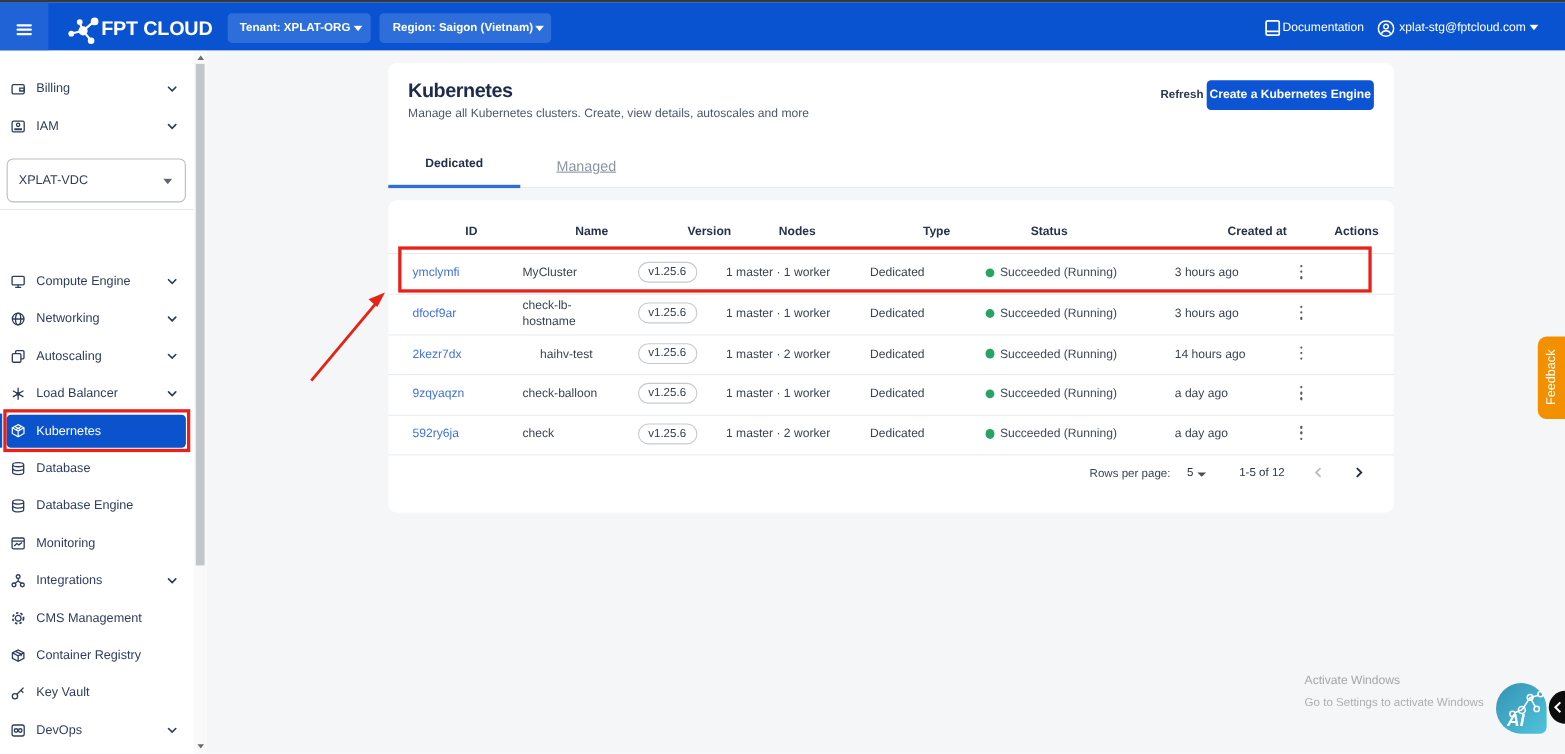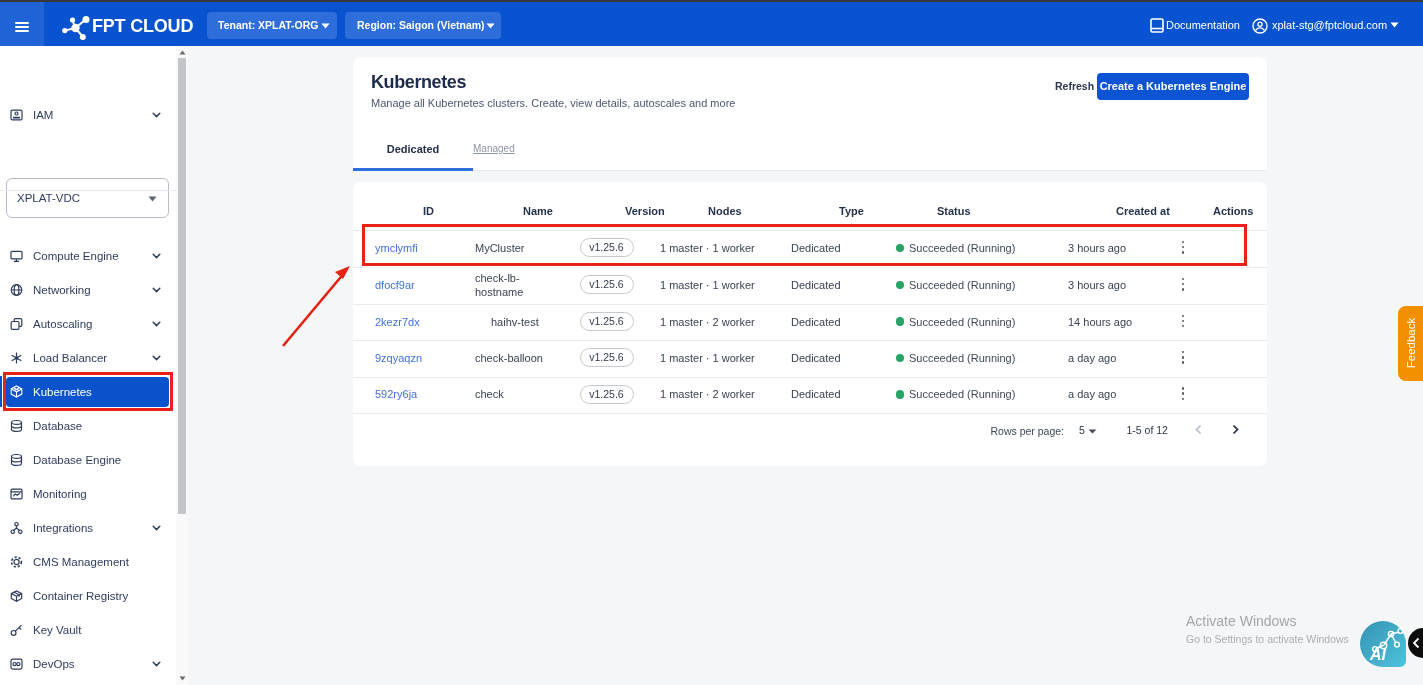--- a/index.html
+++ b/index.html
@@ -70,20 +70,30 @@
   </svg>
   <div class="abs" style="left:1272px;top:17px;font-size:11px;color:#fff;">xplat-stg@fptcloud.com</div>
   <svg class="abs" style="left:1390px;top:19.5px;" width="9" height="6" viewBox="0 0 9 6">
       <path d="M0.5 0.5 L8.5 0.5 L4.5 5.5 Z" fill="#fff"></path>
     </svg>
 </div>
 
 <div class="abs" style="left:188px;top:46px;width:1235px;height:639px;background:#f5f6f8;"></div>
 
 <div class="abs" style="left:0;top:46px;width:176px;height:639px;background:#fff;" id="sidebar">
+  <div class="si" style="top:17.5px;">
+      <svg class="ic" viewBox="0 0 13 13">
+        <rect x="1" y="2.4" width="11" height="8.4" rx="1.3" stroke="#2e3c5e" stroke-width="1.2" fill="none"></rect>
+        <path d="M8 5.6 h4 v2.6 h-4 z" stroke="#2e3c5e" stroke-width="1.2" fill="none"></path>
+      </svg>
+      <span class="lb">Billing</span>
+      <svg class="ch" viewBox="0 0 13 13">
+        <path d="M3.2 4.8 L6.5 8.1 L9.8 4.8" stroke="#2e3c5e" stroke-width="1.5" fill="none" stroke-linecap="round"></path>
+      </svg>
+    </div>
   <div class="si" style="top:51.5px;">
       <svg class="ic" viewBox="0 0 13 13">
         <rect x="1" y="1.6" width="11" height="9.8" rx="1.4" stroke="#2e3c5e" stroke-width="1.2" fill="none"></rect>
         <circle cx="6.5" cy="5" r="1.5" stroke="#2e3c5e" stroke-width="1.2" fill="none"></circle>
         <path d="M3 9.1 h7" stroke="#2e3c5e" stroke-width="1.8" fill="none"></path>
       </svg>
       <span class="lb">IAM</span>
       <svg class="ch" viewBox="0 0 13 13">
         <path d="M3.2 4.8 L6.5 8.1 L9.8 4.8" stroke="#2e3c5e" stroke-width="1.5" fill="none" stroke-linecap="round"></path>
       </svg>
@@ -194,21 +204,21 @@
       <svg class="ic" viewBox="0 0 13 13">
         <rect x="1" y="1.6" width="11" height="10" rx="1.8" stroke="#2e3c5e" stroke-width="1.2" fill="none"></rect>
         <circle cx="4.6" cy="6.6" r="1.6" stroke="#2e3c5e" stroke-width="1.2" fill="none"></circle>
         <circle cx="8.4" cy="6.6" r="1.6" stroke="#2e3c5e" stroke-width="1.2" fill="none"></circle>
       </svg>
       <span class="lb">DevOps</span>
       <svg class="ch" viewBox="0 0 13 13">
         <path d="M3.2 4.8 L6.5 8.1 L9.8 4.8" stroke="#2e3c5e" stroke-width="1.5" fill="none" stroke-linecap="round"></path>
       </svg>
     </div>
-  <div class="abs" style="left:6px;top:98px;width:163px;height:40px;border:1px solid #b7bdc6;border-radius:6px;background:#fff;margin-top:34px;">
+  <div class="abs" style="left:6px;top:98px;width:163px;height:40px;border:1px solid #b7bdc6;border-radius:6px;background:#fff;">
     <div class="abs" style="left:10px;top:50%;transform:translateY(-50%);font-size:11.5px;color:#2e3c5e;">XPLAT-VDC</div>
     <svg class="abs" style="right:11px;top:17px;" width="9" height="6" viewBox="0 0 9 6">
         <path d="M0.5 0.5 L8.5 0.5 L4.5 5.5 Z" fill="#5f6673"></path>
       </svg>
   </div>
   <div class="abs" style="left:0;top:143.5px;width:176px;height:1px;background:#e4e6e9;"></div>
   <div class="abs" style="left:6px;top:330.5px;width:163px;height:30.5px;background:#0b52cd;border-radius:4px;">
     <svg class="abs" style="left:4px;top:8.5px;width:13px;height:13px;" viewBox="0 0 13 13">
         <path d="M6.5 1 L11.8 3.9 V9.1 L6.5 12 L1.2 9.1 V3.9 Z" stroke="#fff" stroke-width="1.1" fill="none"></path>
         <path d="M1.2 3.9 L6.5 6.8 L11.8 3.9 M6.5 6.8 V12" stroke="#fff" stroke-width="1.1" fill="none"></path>
@@ -228,21 +238,21 @@
       <path d="M0.5 0.5 L6.5 0.5 L3.5 4.5 Z" fill="#6b6b6b"></path>
     </svg>
 </div>
 
 <div class="abs" style="left:353px;top:57px;width:914px;height:114px;background:#fff;border-radius:8px 8px 0 0;border-bottom:1px solid #e9ebee;">
   <div class="abs" style="left:18px;top:14.5px;font-size:18px;font-weight:bold;color:#1c2b4d;letter-spacing:-0.4px;">Kubernetes</div>
   <div class="abs" style="left:18px;top:40px;font-size:11px;color:#4c5870;">Manage all Kubernetes clusters. Create, view details, autoscales and more</div>
   <div class="abs" style="left:702px;top:23px;font-size:10.5px;font-weight:bold;color:#2b3752;">Refresh</div>
   <div class="abs" style="left:744px;top:16px;width:152px;height:27px;background:#0c54d4;border-radius:4px;color:#fff;font-size:11px;font-weight:bold;text-align:center;line-height:27px;">Create a Kubernetes Engine</div>
   <div class="abs" style="left:0;top:86px;width:120px;text-align:center;font-size:11px;font-weight:bold;color:#232f4b;">Dedicated</div>
-  <div class="abs" style="left:120px;top:86px;width:120px;font-size:10px;color:#8b95a5;text-decoration:underline;">Managed</div>
+  <div class="abs" style="left:120px;top:86px;width:120px;text-align:center;font-size:13px;color:#8b95a5;text-decoration:underline;">Managed</div>
   <div class="abs" style="left:0;top:111px;width:120px;height:3px;background:#2e6fdb;"></div>
 </div>
 
 <div class="abs" style="left:353px;top:182px;width:914px;height:284px;background:#fff;border-radius:8px;">
   <div class="th" style="left:22px;top:23px;">ID</div>
   <div class="th" style="left:122px;top:23px;">Name</div>
   <div class="th" style="left:224px;top:23px;">Version</div>
   <div class="th" style="left:307px;top:23px;">Nodes</div>
   <div class="th" style="left:438px;top:23px;">Type</div>
   <div class="th" style="left:536px;top:23px;">Status</div>
@@ -341,21 +351,21 @@
 
 <svg class="abs" style="left:275px;top:258px;" width="85" height="95" viewBox="0 0 85 95">
   <line x1="8" y1="88" x2="70" y2="14" stroke="#e42313" stroke-width="2.6"></line>
   <path d="M75 8 L60 14 L68 21 Z" fill="#e42313"></path>
 </svg>
 
 <div class="abs" style="left:1398px;top:306px;width:25px;height:74.5px;background:#f39000;border-radius:8px 0 0 8px;">
   <div class="abs" style="left:50%;top:50%;transform:translate(-50%,-50%) rotate(-90deg);font-size:11.5px;color:#fff;white-space:nowrap;">Feedback</div>
 </div>
 
-<div class="abs" style="left:1186px;top:613px;font-size:14px;color:#a6a6a6;">Activate Windows</div>
+<div class="abs" style="left:1186px;top:613px;font-size:11px;color:#a6a6a6;">Activate Windows</div>
 <div class="abs" style="left:1186px;top:633px;font-size:10.5px;color:#aeaeae;">Go to Settings to activate Windows</div>
 
 <div class="abs" style="left:1360px;top:621px;width:46px;height:46px;border-radius:23px 23px 6px 23px;background:linear-gradient(135deg,#3593b3,#4fc3dc);">
   <svg class="abs" style="left:0;top:0;" width="46" height="46" viewBox="0 0 46 46">
     <g stroke="#fff" stroke-width="1.4" fill="none">
       <line x1="24" y1="24" x2="31" y2="13"></line>
       <line x1="31" y1="13" x2="39" y2="11"></line>
       <line x1="31" y1="13" x2="36" y2="22"></line>
       <line x1="24" y1="24" x2="17" y2="27"></line>
       <circle cx="31" cy="13" r="2.6"></circle>

